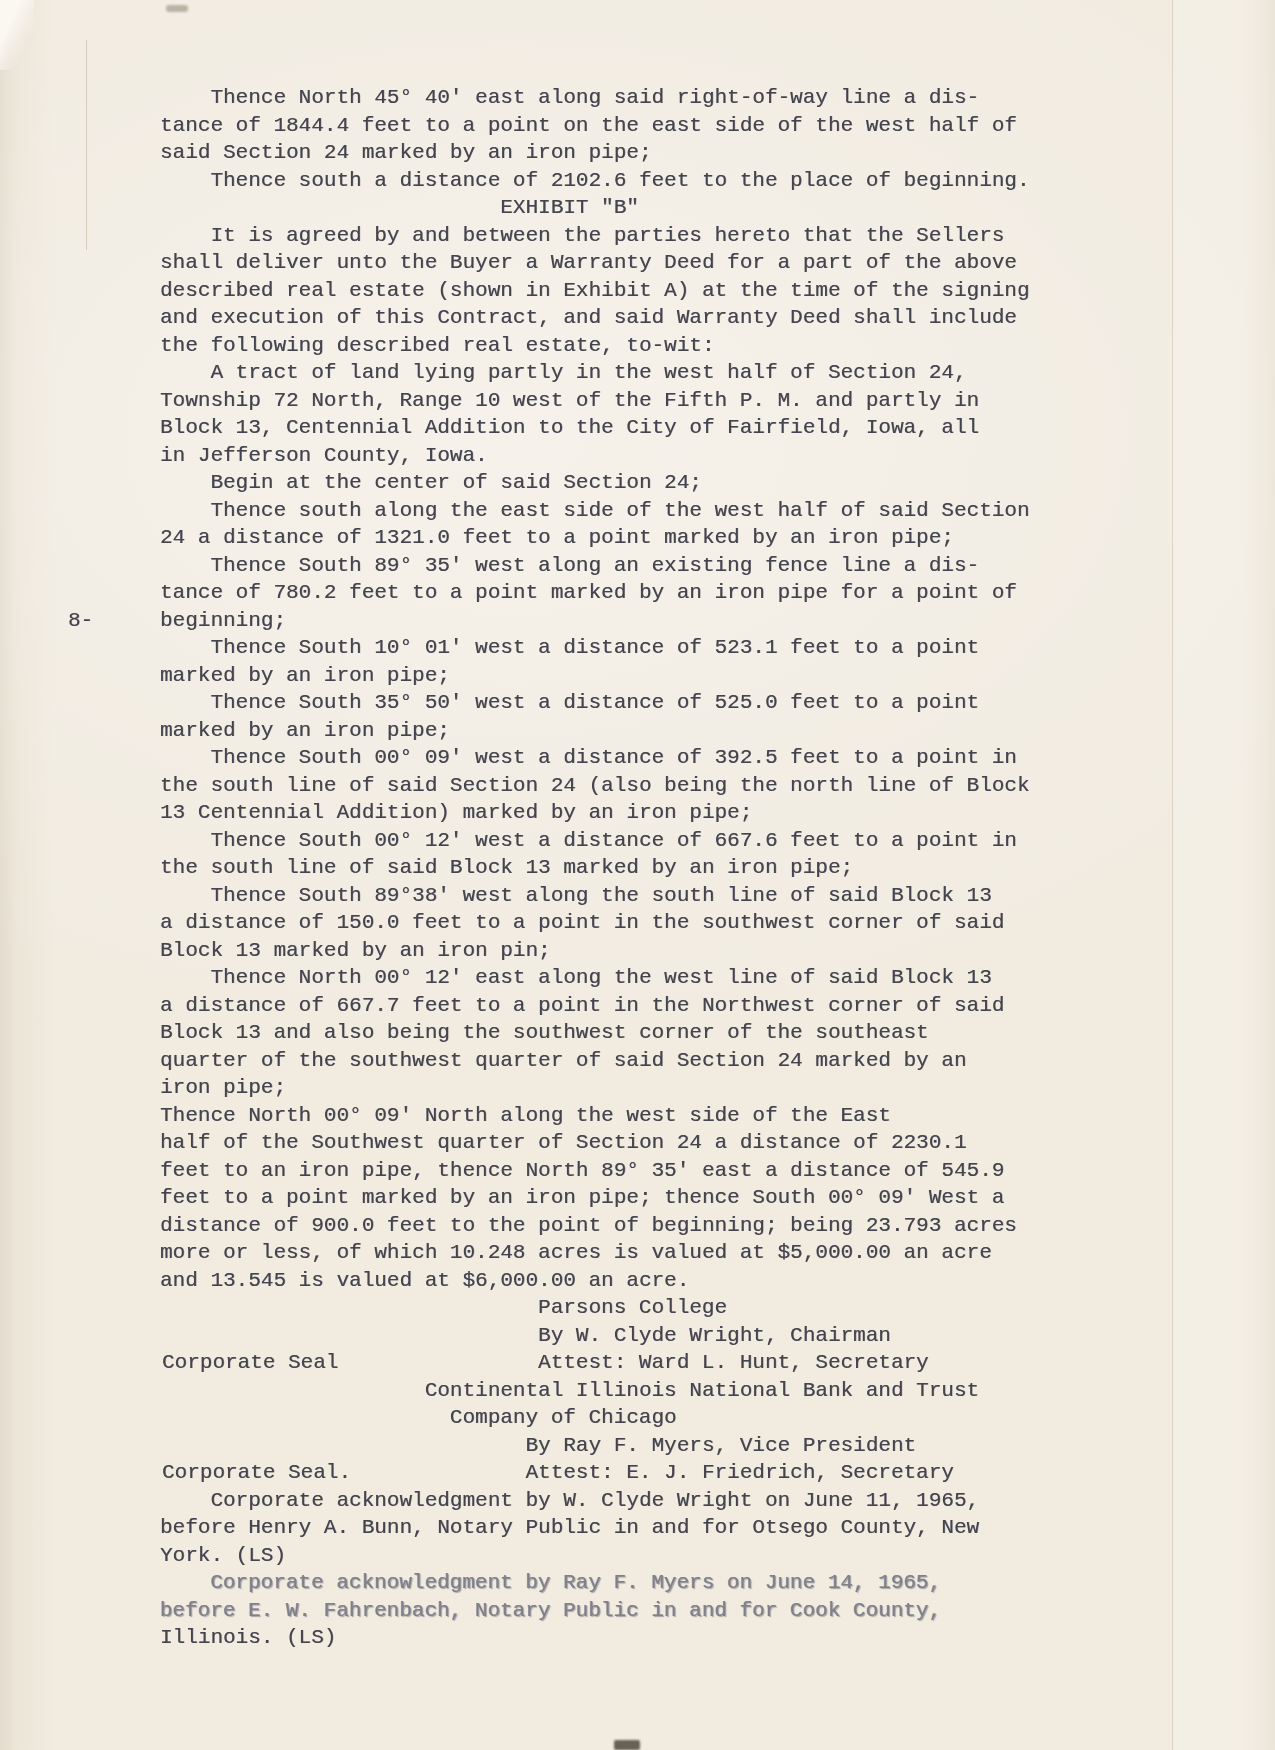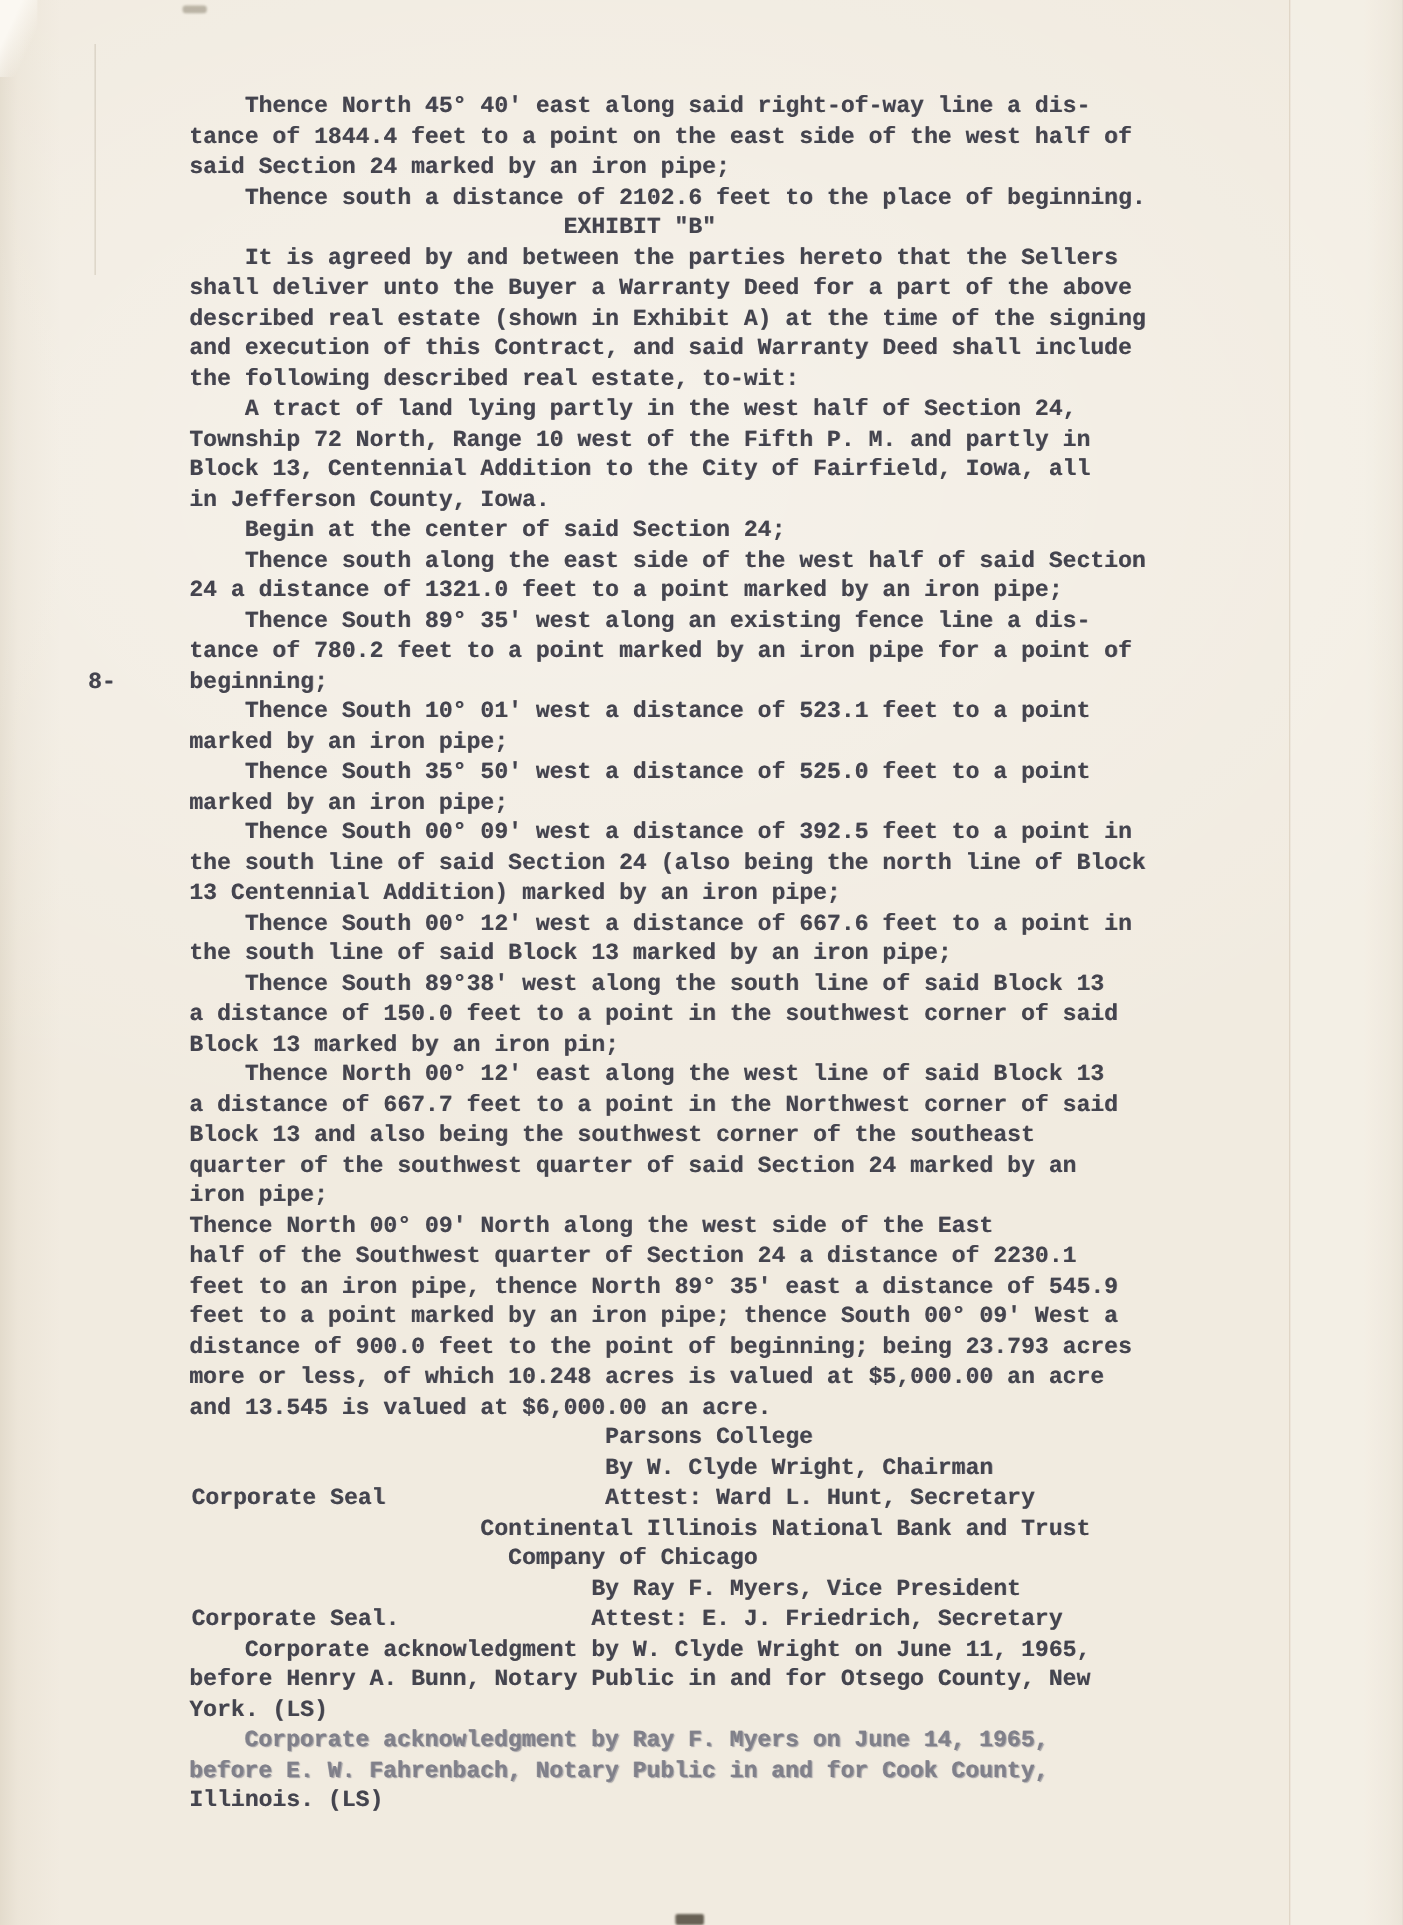--- a/index.html
+++ b/index.html
@@ -35,25 +35,24 @@
     position:absolute;left:166px;top:5px;width:22px;height:7px;
     background:rgba(120,110,90,0.45);
     border-radius:3px;filter:blur(1px);
   }
   .footer-mark{
     position:absolute;left:614px;top:1740px;width:26px;height:10px;
     background:rgba(70,62,50,0.8);
     border-radius:2px;filter:blur(1.2px);
   }
   .text-block{
-    position:absolute;left:172px;top:84px;
+    position:absolute;left:160px;top:84px;
     font-size:21px;line-height:27.5px;
     color:var(--ink,#44444e);
     white-space:pre;
-    font-weight:bold;
   }
   .line{position:relative;height:27.5px;}
   .line-text{
     text-shadow:0.5px 0.2px 0.5px rgba(62,62,74,0.55);
   }
   .line.faded .line-text{
     color:var(--faded-ink,#80808a);
     text-shadow:1px 1px 1px rgba(128,128,138,0.7),-0.5px 0 0.5px rgba(128,128,138,0.6);
     filter:blur(0.4px);
   }

